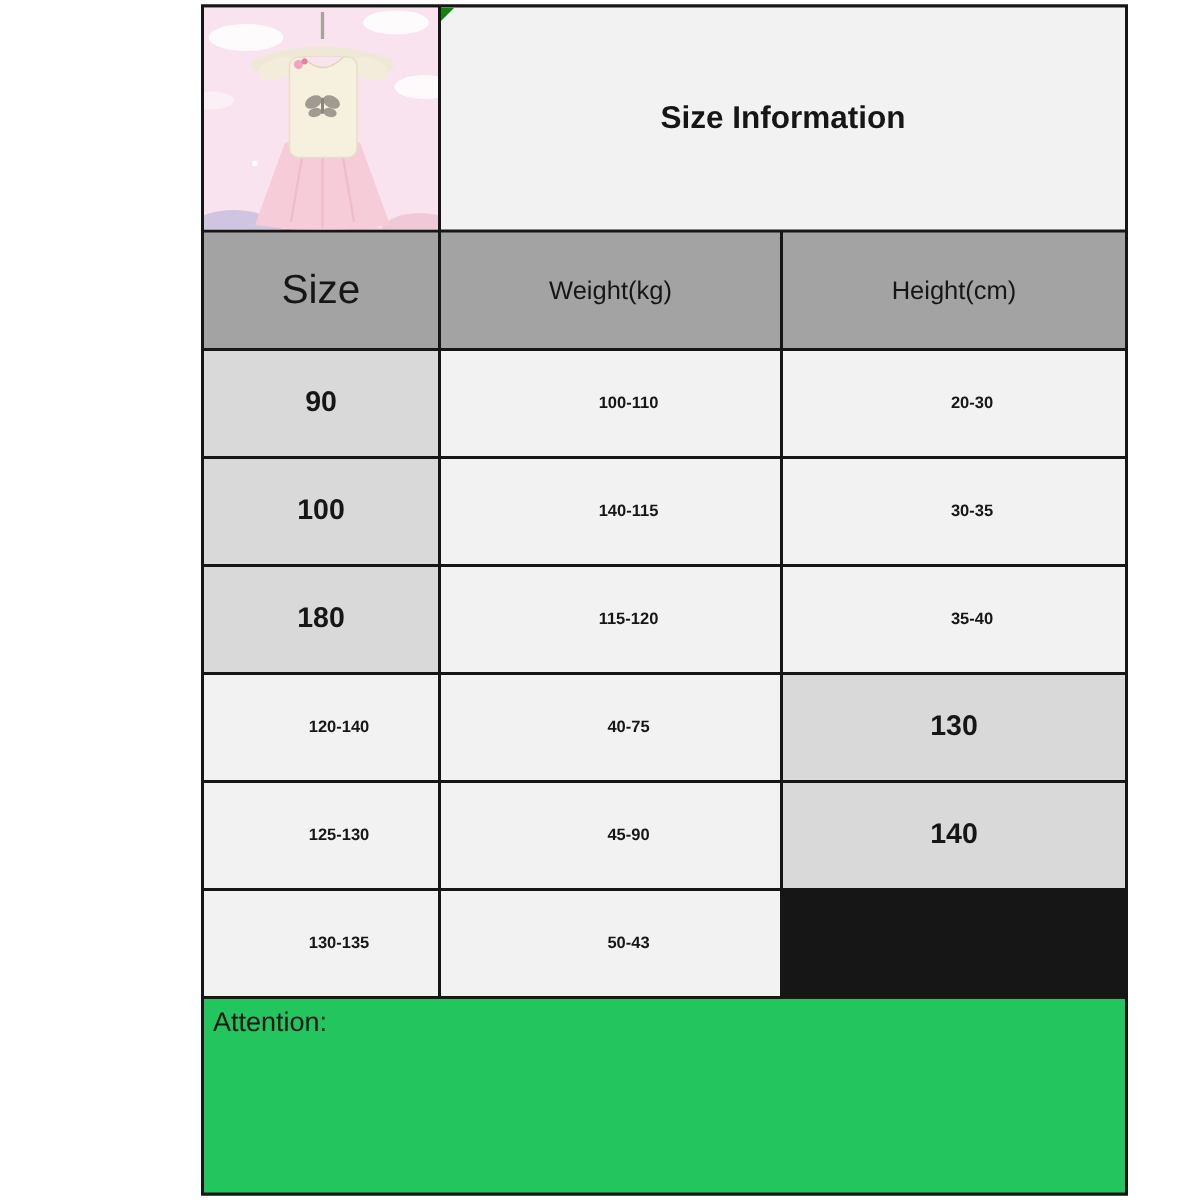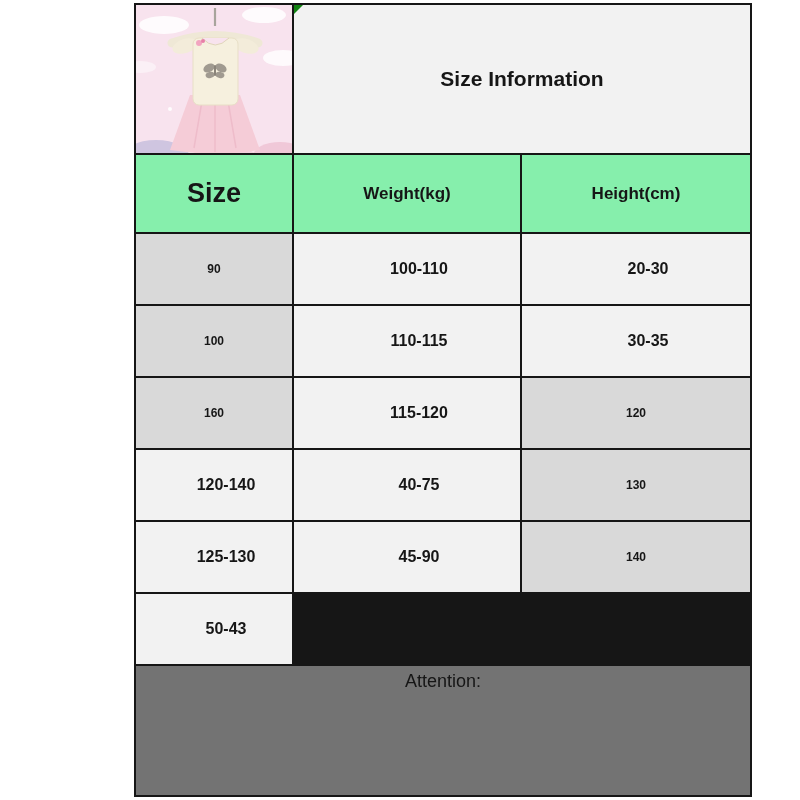--- a/index.html
+++ b/index.html
@@ -44,44 +44,43 @@
     font-size: 21px;
   }
   .corner-marker {
     position: absolute;
     top: 0; left: 0;
     width: 0; height: 0;
     border-top: 9px solid #128212;
     border-right: 9px solid transparent;
   }
   .hdr {
-    background: #86efac;
-    font-weight: bold;
+    background: #a3a3a3;
+    font-weight: normal;
     font-size: 17px;
   }
   .hdr-size { font-size: 27px; }
   .rowhdr {
     background: #d9d9d9;
     font-weight: bold;
-    font-size: 12px;
+    font-size: 19px;
   }
   .val {
     font-weight: bold;
-    font-size: 16px;
+    font-size: 11px;
     padding-left: 24px;
   }
   .attention {
     grid-column: 1 / 4;
-    background: #737373;
+    background: #22c55e;
     display: block;
     padding: 2px 6px;
     font-size: 18px;
     line-height: 26px;
     font-weight: normal;
-    text-align: center;
   }
 </style>
 </head>
 <body>
 
 <div class="sheet">
 
   <div class="cell photo-cell">
     <svg viewBox="0 0 156 148" preserveAspectRatio="none">
       <rect x="0" y="0" width="156" height="148" fill="#f8e3ee"></rect>
@@ -136,34 +135,35 @@
 
   <div class="cell hdr hdr-size">Size</div>
   <div class="cell hdr">Weight(kg)</div>
   <div class="cell hdr">Height(cm)</div>
 
   <div class="cell rowhdr">90</div>
   <div class="cell val">100-110</div>
   <div class="cell val">20-30</div>
 
   <div class="cell rowhdr">100</div>
-  <div class="cell val">110-115</div>
+  <div class="cell val">140-115</div>
   <div class="cell val">30-35</div>
 
-  <div class="cell rowhdr">160</div>
+  <div class="cell rowhdr">180</div>
   <div class="cell val">115-120</div>
+  <div class="cell val">35-40</div>
 
-  <div class="cell rowhdr">120</div>
   <div class="cell val">120-140</div>
   <div class="cell val">40-75</div>
 
   <div class="cell rowhdr">130</div>
   <div class="cell val">125-130</div>
   <div class="cell val">45-90</div>
 
   <div class="cell rowhdr">140</div>
+  <div class="cell val">130-135</div>
   <div class="cell val">50-43</div>
 
   <div class="cell attention">
     <div>Attention:</div>
   </div>
 
 </div>
 
 </body></html>

